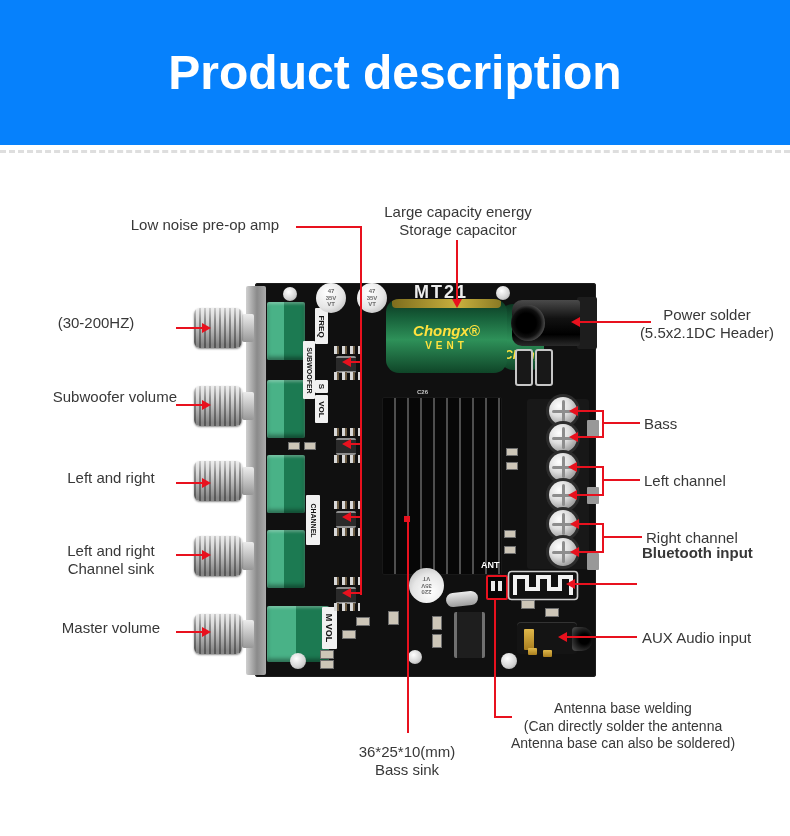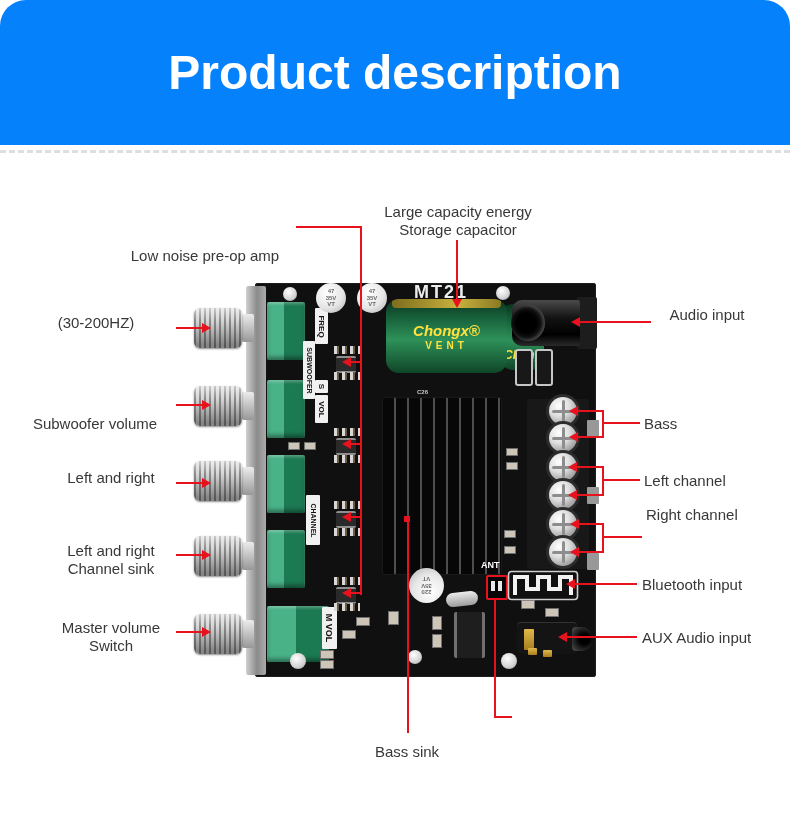--- a/index.html
+++ b/index.html
@@ -1,17 +1,17 @@
 <!DOCTYPE html>
 <html><head>
 <meta charset="utf-8">
 <style>
   html,body { margin:0; padding:0; background:#ffffff; }
   .stage { position:relative; width:790px; height:836px; background:#fff;
-           font-family:"Liberation Sans", sans-serif; overflow:hidden;border-radius:26px; }
+           font-family:"Liberation Sans", sans-serif; overflow:hidden; }
 
   
   .banner { position:absolute; left:0; top:0; width:790px; height:145px;
             background:#0681fc; display:flex; align-items:center; justify-content:center; }
   .banner h1 { margin:0; color:#fff; font-size:48px; font-weight:700; letter-spacing:0; }
   .dash { position:absolute; left:0; top:150px; width:790px; height:0;
           border-top:3px dashed #dedede; }
 
   
   .lbl { position:absolute; color:#383838; font-size:15px; line-height:18px; text-align:center; }
@@ -308,45 +308,51 @@
     <div class="arr l" style="left:558px;top:632px;"></div>
     <div class="rl" style="left:567px;top:636px;width:70px;height:2px;"></div>
 
     <div class="rl" style="left:494px;top:598px;width:2px;height:120px;"></div>
     <div class="rl" style="left:494px;top:716px;width:18px;height:2px;"></div>
 
     <div class="rdot" style="left:404px;top:516px;"></div>
     <div class="rl" style="left:407px;top:519px;width:2px;height:214px;"></div>
   </div>
 
-  <div class="lbl" style="left:120px;top:216px;width:170px;margin-top:31px;">Low noise pre-op amp</div>
+  <div class="lbl" style="left:120px;top:216px;width:170px;">Low noise pre-op amp</div>
   <div class="lbl" style="left:376px;top:203px;width:164px;">
     <div>Large capacity energy</div>
     <div>Storage capacitor</div>
   </div>
   <div class="lbl" style="left:628px;top:306px;width:158px;">
-    <div>Audio input</div>
+    <div>Power solder</div>
+    <div>(5.5x2.1DC Header)</div>
   </div>
   <div class="lbl" style="left:14px;top:314px;width:164px;">
     <div>(30-200HZ)</div>
   </div>
-  <div class="lbl" style="left:13px;top:415px;width:164px;">Subwoofer volume</div>
+  <div class="lbl" style="left:13px;top:388px;width:164px;text-align:right;">Subwoofer volume</div>
   <div class="lbl" style="left:36px;top:469px;width:150px;">
     <div>Left and right</div>
   </div>
   <div class="lbl" style="left:36px;top:542px;width:150px;">
     <div>Left and right</div>
     <div>Channel sink</div>
   </div>
   <div class="lbl" style="left:36px;top:619px;width:150px;">
     <div>Master volume</div>
-    <div>Switch</div>
   </div>
   <div class="lbl la" style="left:644px;top:415px;">Bass</div>
   <div class="lbl la" style="left:644px;top:472px;">Left channel</div>
-  <div class="lbl la" style="left:646px;top:506px;text-align:right;">Right channel</div>
-  <div class="lbl la" style="left:642px;top:576px;">Bluetooth input</div>
+  <div class="lbl la" style="left:646px;top:529px;text-align:right;">Right channel</div>
+  <div class="lbl la" style="left:642px;top:544px;font-weight:bold;">Bluetooth input</div>
   <div class="lbl la" style="left:642px;top:629px;">AUX Audio input</div>
+  <div class="lbl sm" style="left:496px;top:700px;width:254px;">
+    <div>Antenna base welding</div>
+    <div>(Can directly solder the antenna</div>
+    <div>Antenna base can also be soldered)</div>
+  </div>
   <div class="lbl" style="left:328px;top:743px;width:158px;">
+    <div>36*25*10(mm)</div>
     <div>Bass sink</div>
   </div>
 
 </div>
 
 </body></html>

